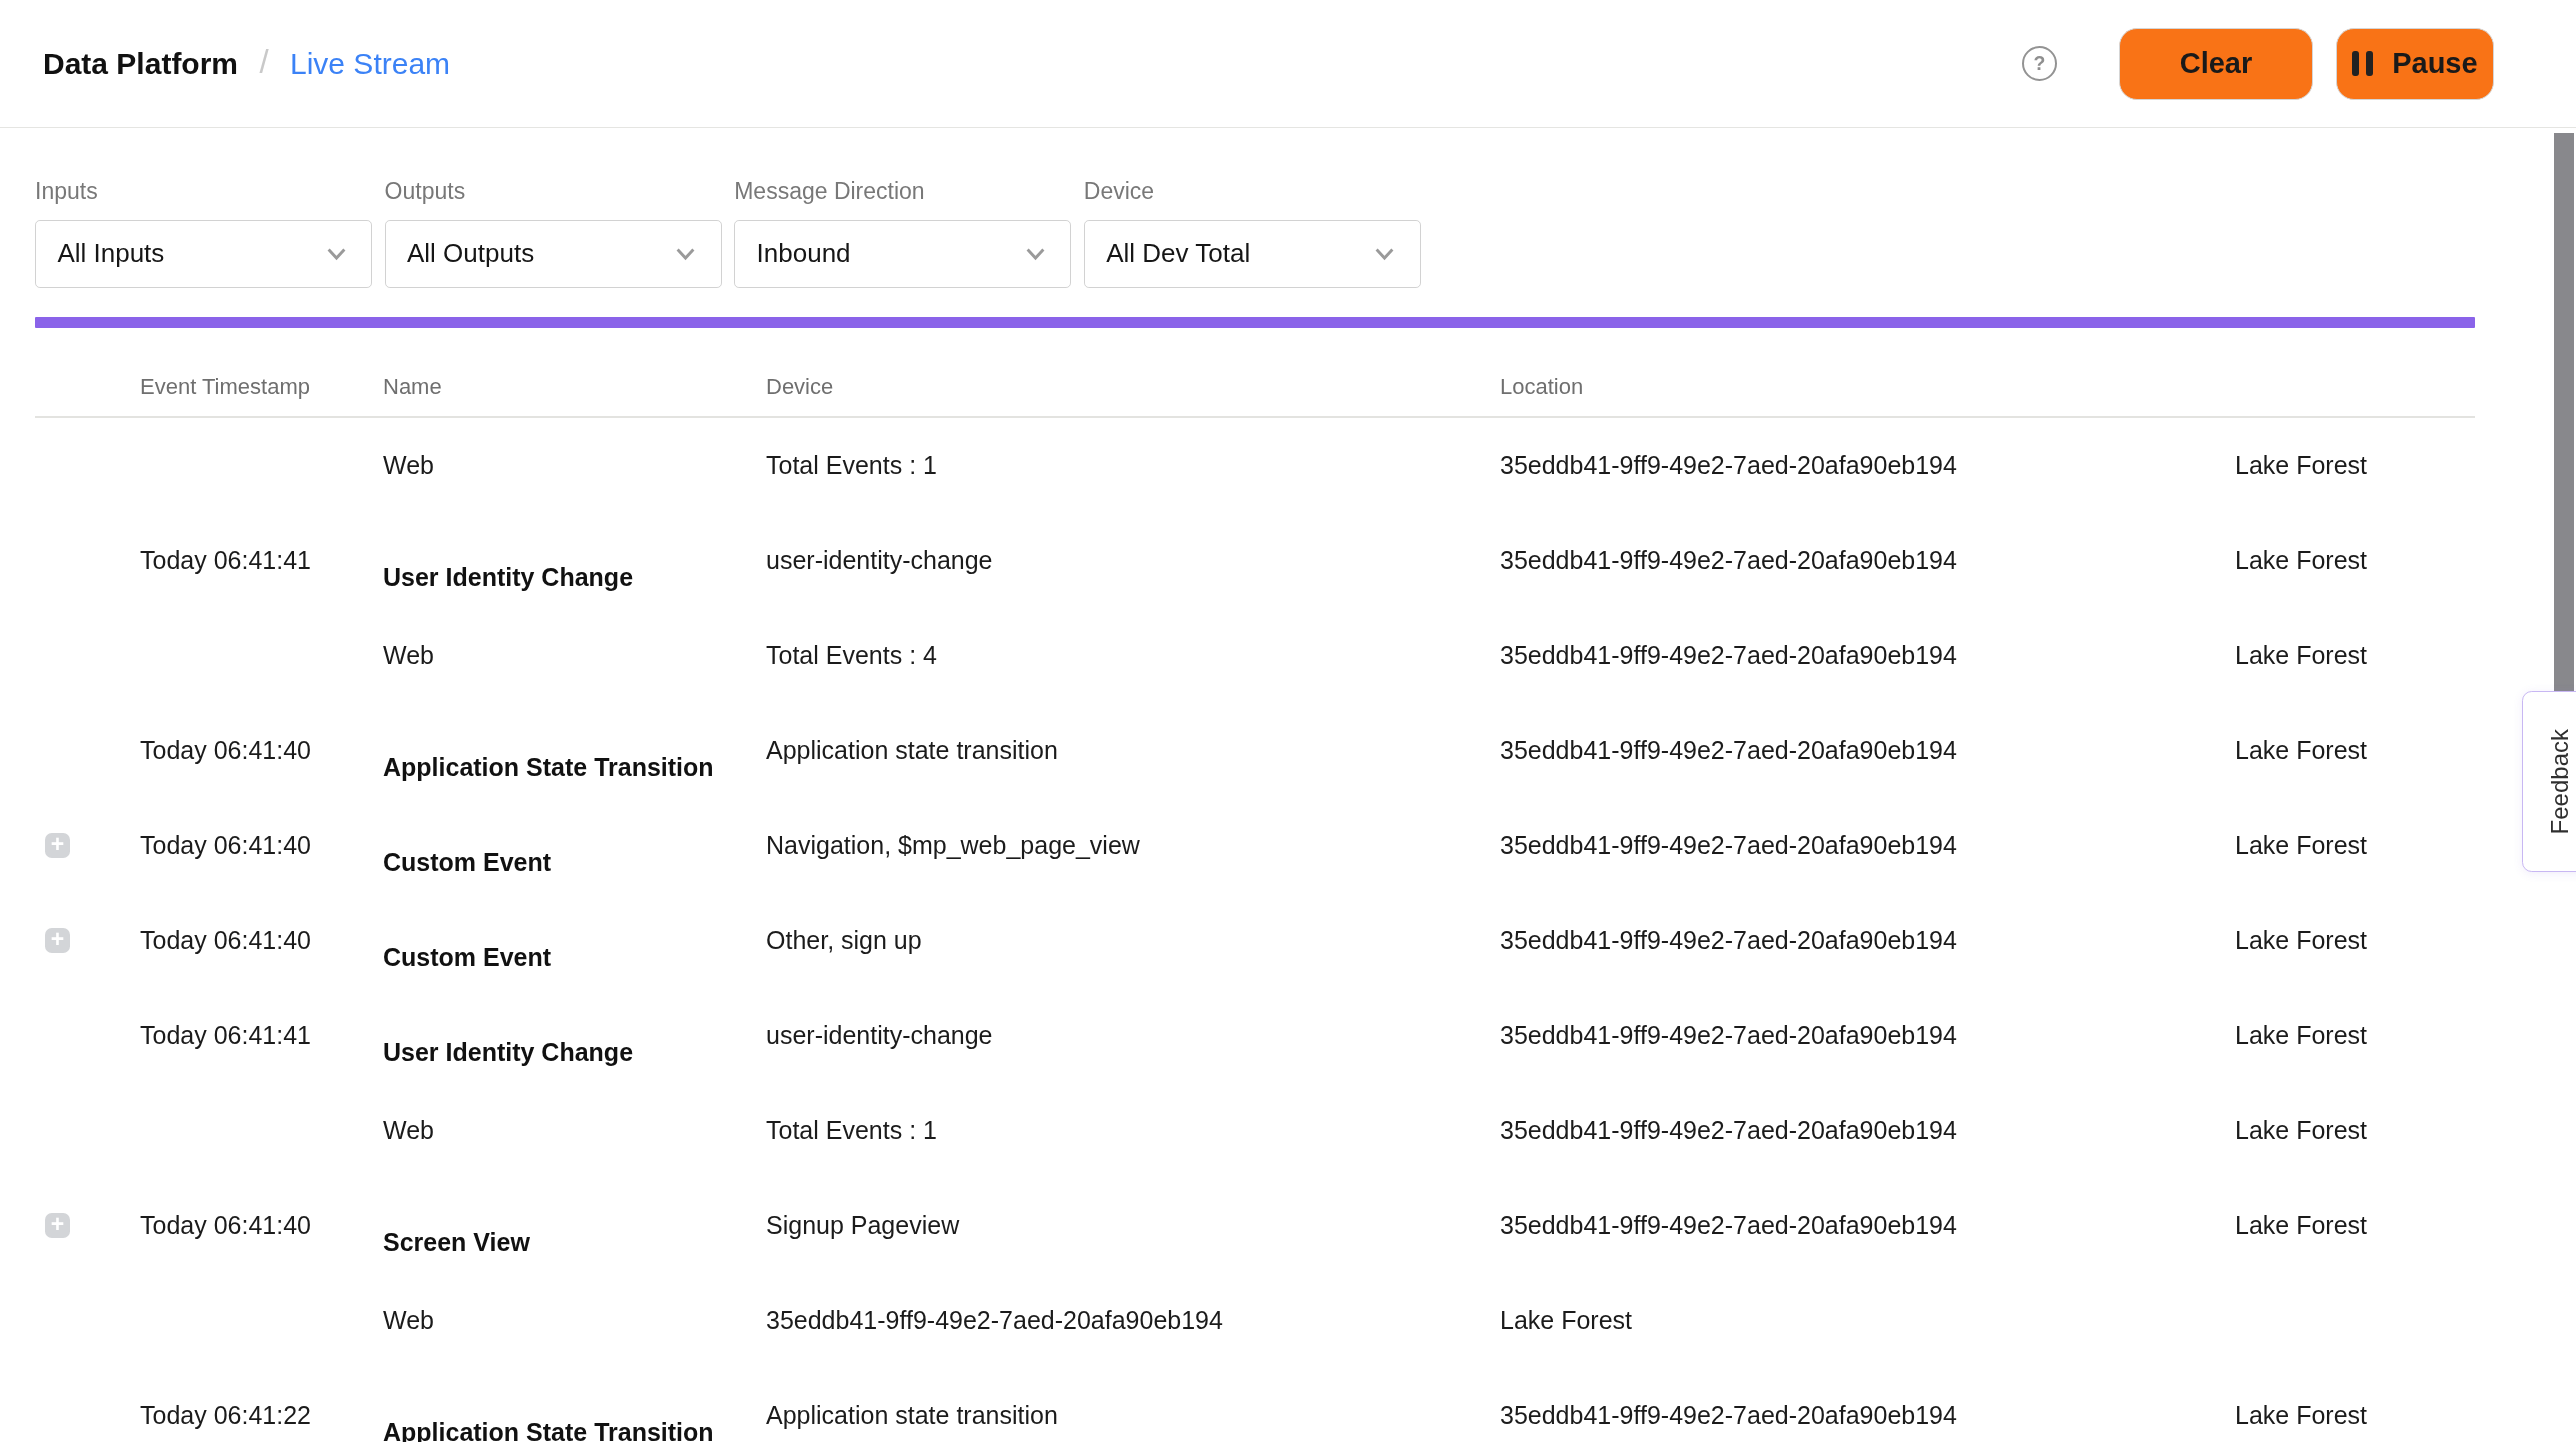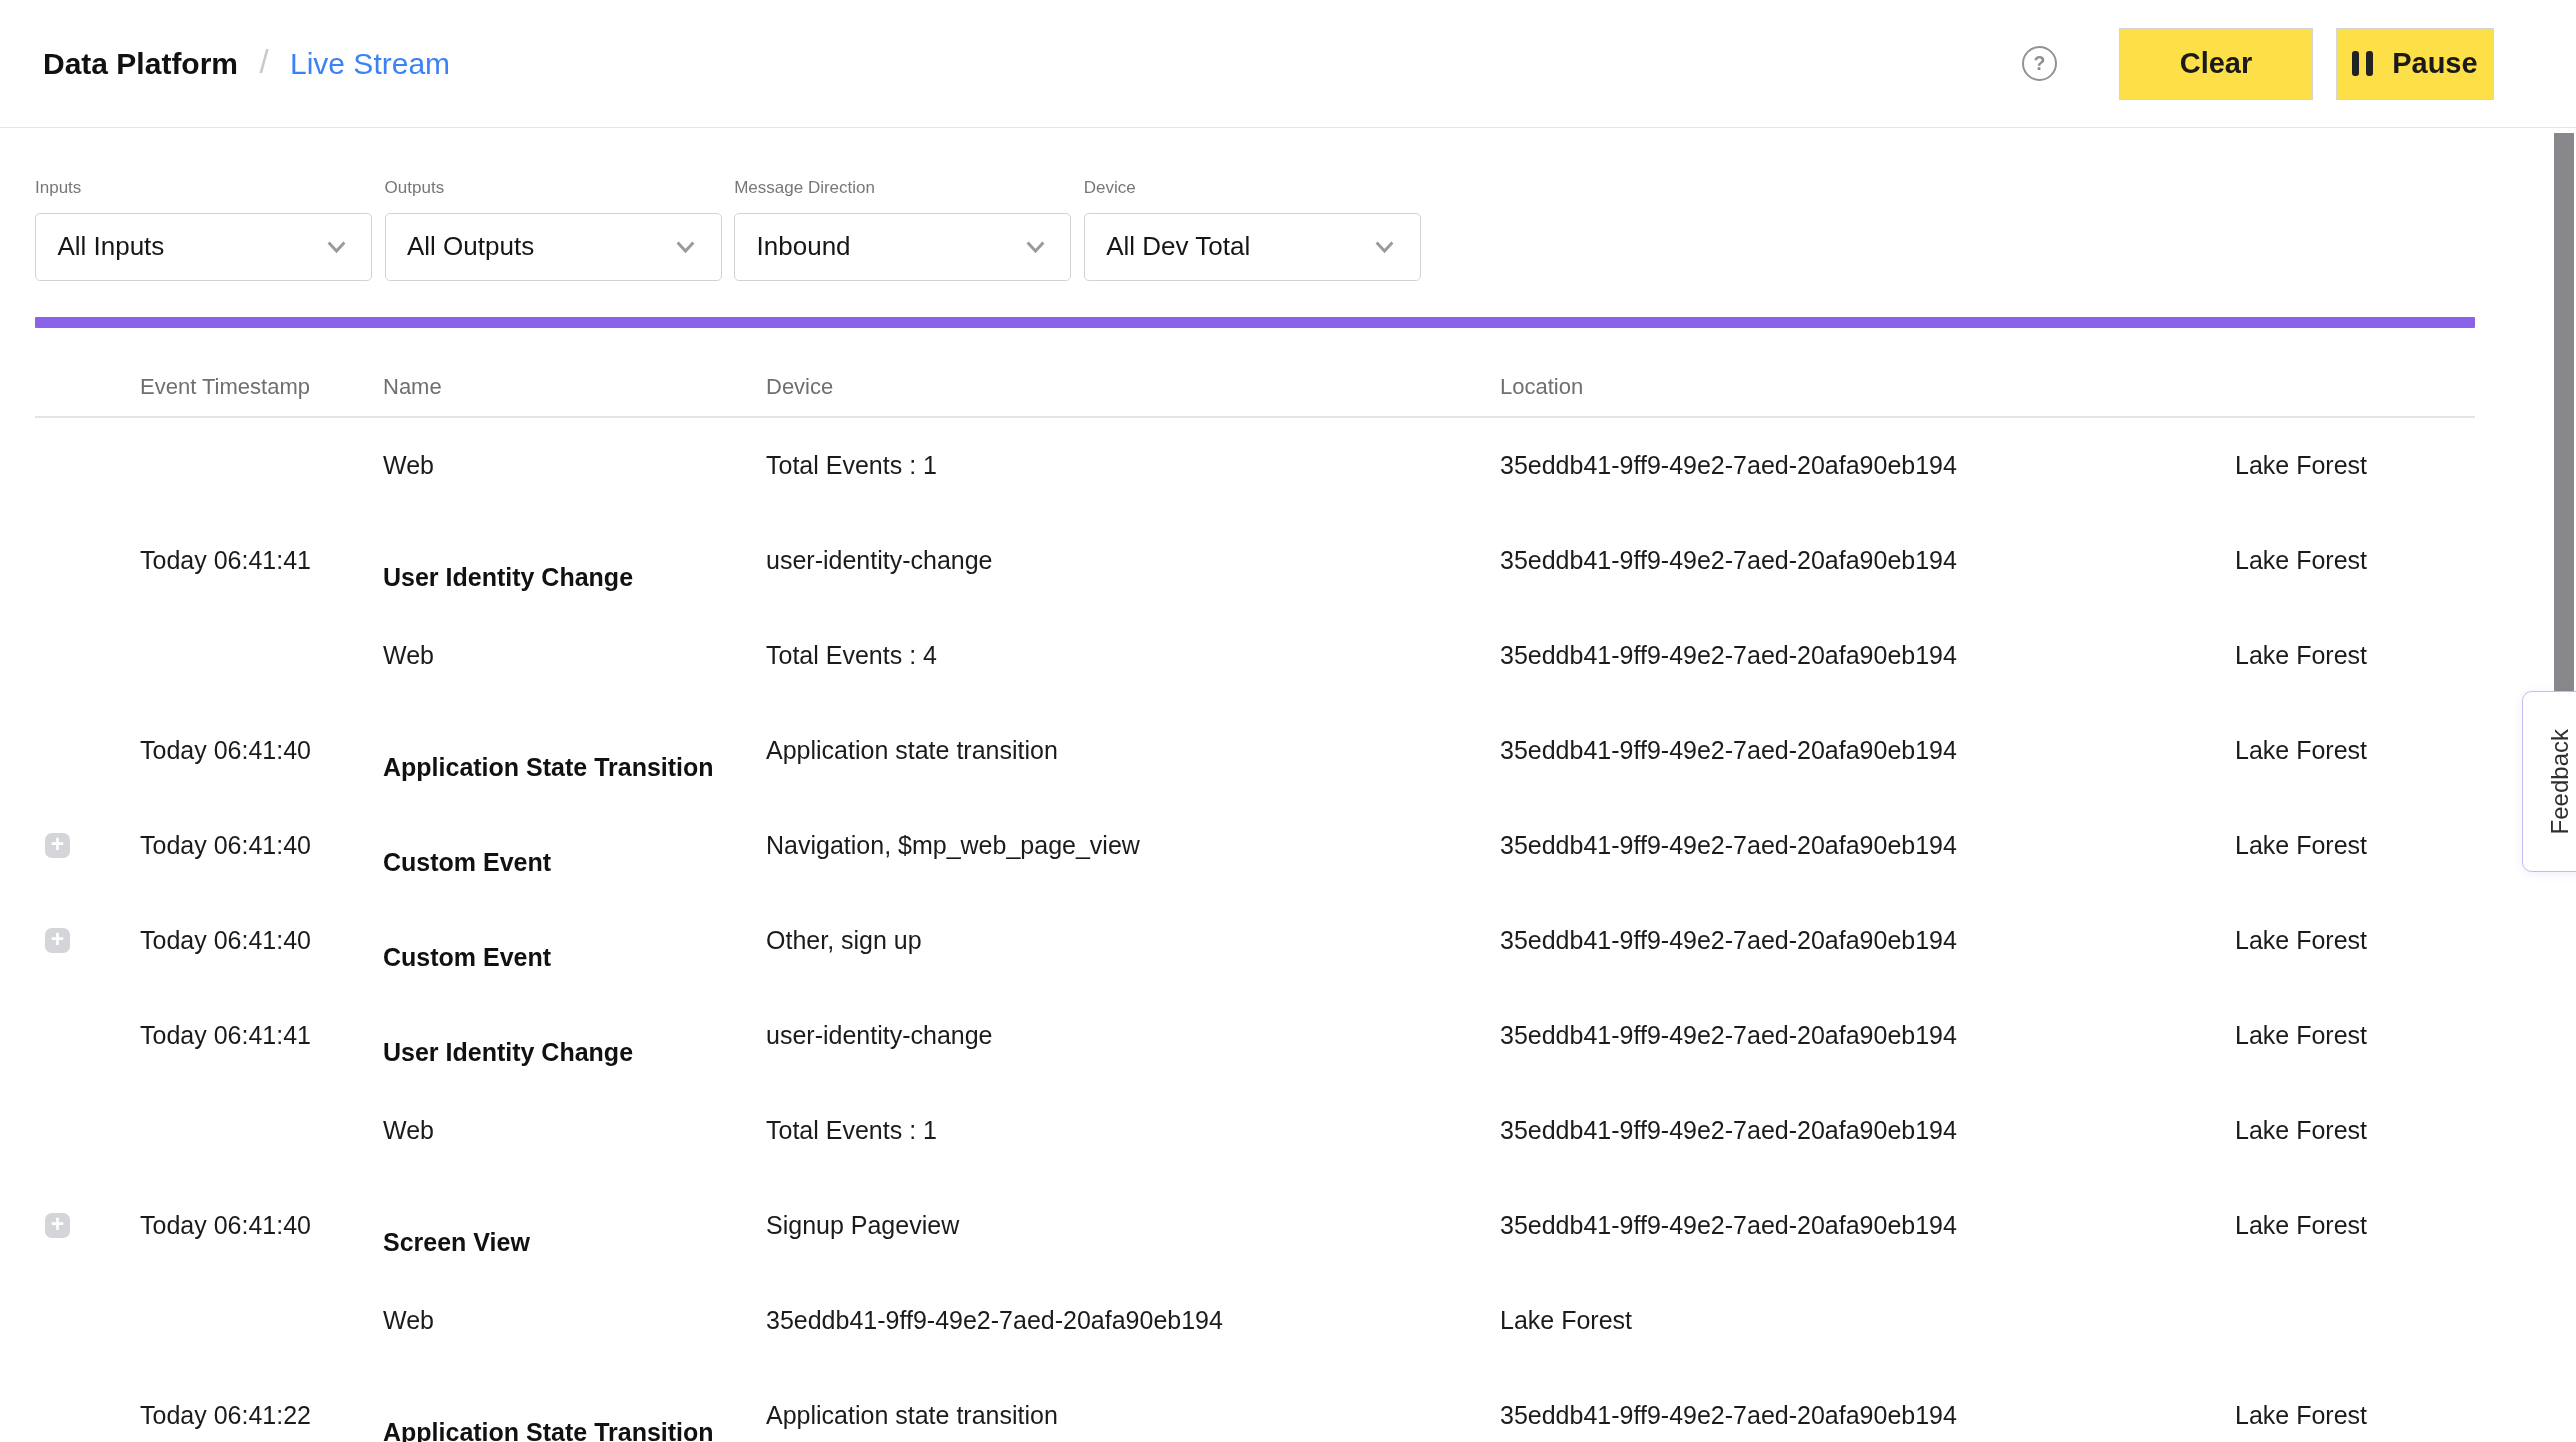--- a/index.html
+++ b/index.html
@@ -9,30 +9,30 @@
   }
   
   .page-header{position:absolute;left:0;top:0;width:2576px;height:127px;border-bottom:1.9px solid #e5e5e2;background:#fff;}
   .breadcrumb{position:absolute;left:35px;top:0;height:127px;display:flex;align-items:center;gap:21.4px;font-size:30px;margin-left:8px;}
   .crumb-main{font-weight:700;color:#111;}
   .crumb-sep{color:#c9c9c9;font-weight:300;font-size:33px;transform:translateY(-1.9px);}
   .crumb-page{font-weight:500;color:#3b82f6;}
   .header-actions{position:absolute;right:82px;top:0;height:127px;display:flex;align-items:center;gap:23px;}
   .help-circle{width:31px;height:31px;border:2.9px solid #939393;border-radius:50%;display:flex;align-items:center;justify-content:center;
     font-size:19.4px;font-weight:700;color:#8f8f8f;margin-right:39px;cursor:pointer;}
-  .btn{height:72px;background:#fde047;border:1.9px solid #d5d5d5;border-radius:0;display:flex;align-items:center;justify-content:center;
+  .btn{height:72px;background:#f97316;border:1.9px solid #d5d5d5;border-radius:18px;display:flex;align-items:center;justify-content:center;
     font-size:29px;font-weight:700;color:#1a1a1a;cursor:pointer;box-sizing:border-box;}
   .btn-clear{width:194px;}
   .btn-pause{width:158px;gap:19.4px;}
   .pause-glyph{display:flex;gap:6.8px;}
   .pause-glyph i{display:block;width:6.8px;height:25px;background:#222;border-radius:2.9px;}
   
   .filters{position:absolute;left:35px;top:178px;display:flex;gap:12.6px;}
   .filter{width:337px;}
-  .filter-label{font-size:17px;color:#787878;margin-bottom:14.6px;}
+  .filter-label{font-size:23px;color:#787878;margin-bottom:14.6px;}
   .select-box{height:68px;border:1.9px solid #d2d2d2;border-radius:4.9px;background:#fff;display:flex;align-items:center;
     padding:0 21.4px;box-sizing:border-box;cursor:pointer;}
   .select-value{font-size:26px;font-weight:400;color:#161616;flex:1;}
   .chev{width:27px;height:27px;flex:none;}
   
   .progress-bar{position:absolute;left:35px;top:317px;width:2440px;height:10.7px;background:#8a63e9;border-radius:1px;}
   
   .thead{position:absolute;left:0;top:357px;width:2475px;height:59px;display:grid;
     grid-template-columns:140px 243px 383px 734px 735px 241px;align-items:center;
     font-size:22px;color:#6f6f6f;}

